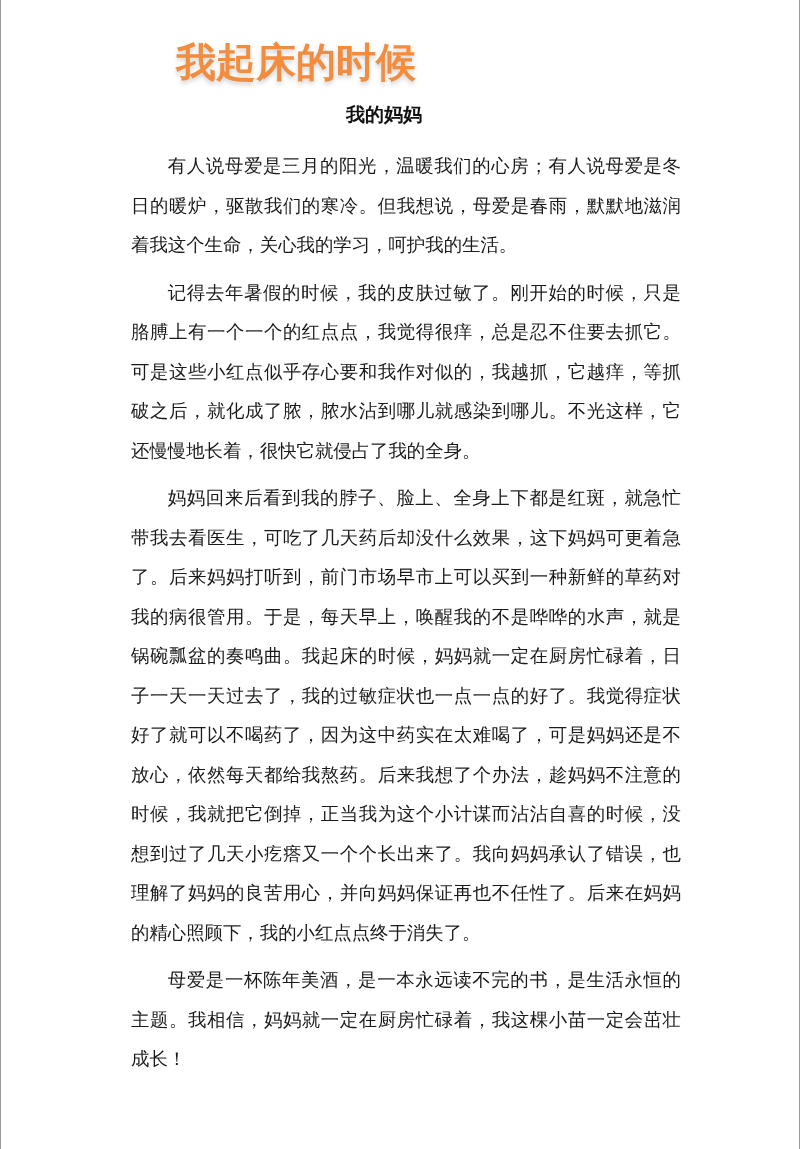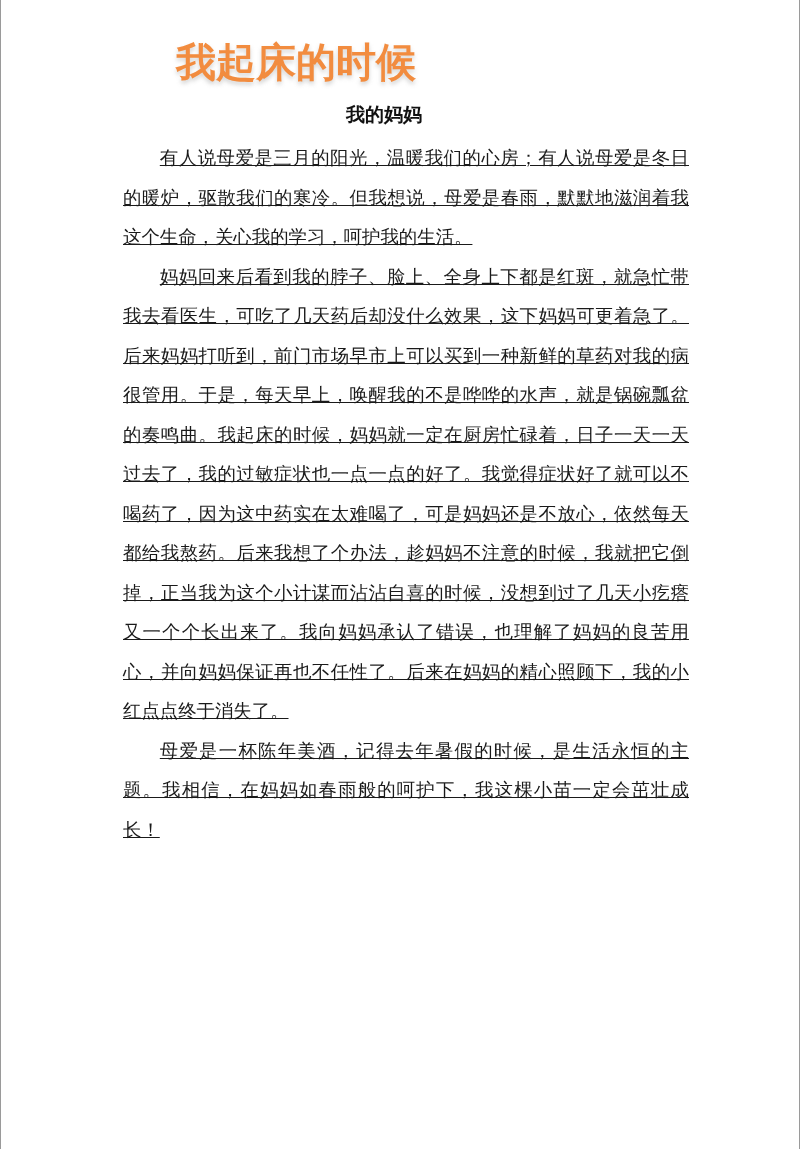--- a/index.html
+++ b/index.html
@@ -20,27 +20,28 @@
     position: absolute; left: 0; width: 716px; top: 100px; text-align: center;
     font-family: "DejaVu Sans", sans-serif; font-weight: bold;
     font-size: 19px; line-height: 28px; color: #111;
     padding-left: 50px; box-sizing: border-box;
   }
   .content {
     position: absolute; left: 122px; top: 138px; width: 566px;
     font-family: "DejaVu Sans", sans-serif; font-size: 18.4px;
     line-height: 39.5px; color: #1a1a1a; text-align: justify;
   }
-  .content p { margin: 0; text-indent: 2em; text-decoration: underline; }
+  .content p { margin: 8px; text-indent: 2em; }
   .content p + p { margin-top: 0; }
 </style>
 </head>
 <body>
 
 <div class="page">
   <div class="banner">我起床的时候</div>
   <div class="title">我的妈妈</div>
   <div class="content">
     <p>有人说母爱是三月的阳光，温暖我们的心房；有人说母爱是冬日的暖炉，驱散我们的寒冷。但我想说，母爱是春雨，默默地滋润着我这个生命，关心我的学习，呵护我的生活。</p>
+    <p>记得去年暑假的时候，我的皮肤过敏了。刚开始的时候，只是胳膊上有一个一个的红点点，我觉得很痒，总是忍不住要去抓它。可是这些小红点似乎存心要和我作对似的，我越抓，它越痒，等抓破之后，就化成了脓，脓水沾到哪儿就感染到哪儿。不光这样，它还慢慢地长着，很快它就侵占了我的全身。</p>
     <p>妈妈回来后看到我的脖子、脸上、全身上下都是红斑，就急忙带我去看医生，可吃了几天药后却没什么效果，这下妈妈可更着急了。后来妈妈打听到，前门市场早市上可以买到一种新鲜的草药对我的病很管用。于是，每天早上，唤醒我的不是哗哗的水声，就是锅碗瓢盆的奏鸣曲。我起床的时候，妈妈就一定在厨房忙碌着，日子一天一天过去了，我的过敏症状也一点一点的好了。我觉得症状好了就可以不喝药了，因为这中药实在太难喝了，可是妈妈还是不放心，依然每天都给我熬药。后来我想了个办法，趁妈妈不注意的时候，我就把它倒掉，正当我为这个小计谋而沾沾自喜的时候，没想到过了几天小疙瘩又一个个长出来了。我向妈妈承认了错误，也理解了妈妈的良苦用心，并向妈妈保证再也不任性了。后来在妈妈的精心照顾下，我的小红点点终于消失了。</p>
-    <p>母爱是一杯陈年美酒，记得去年暑假的时候，是生活永恒的主题。我相信，在妈妈如春雨般的呵护下，我这棵小苗一定会茁壮成长！</p>
+    <p>母爱是一杯陈年美酒，是一本永远读不完的书，是生活永恒的主题。我相信，妈妈就一定在厨房忙碌着，我这棵小苗一定会茁壮成长！</p>
   </div>
 </div>
 
 </body></html>

